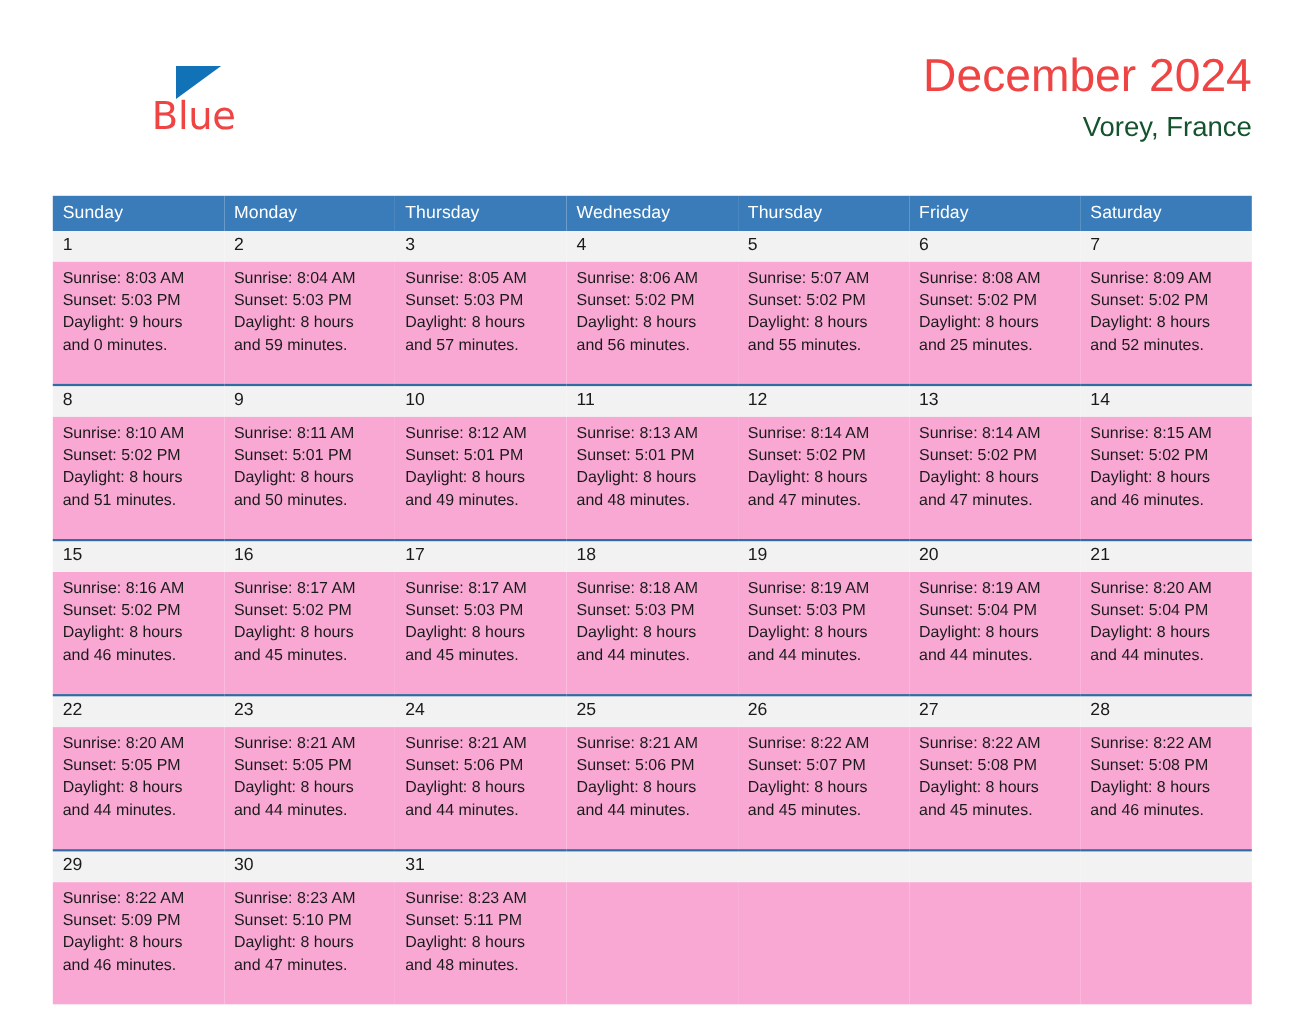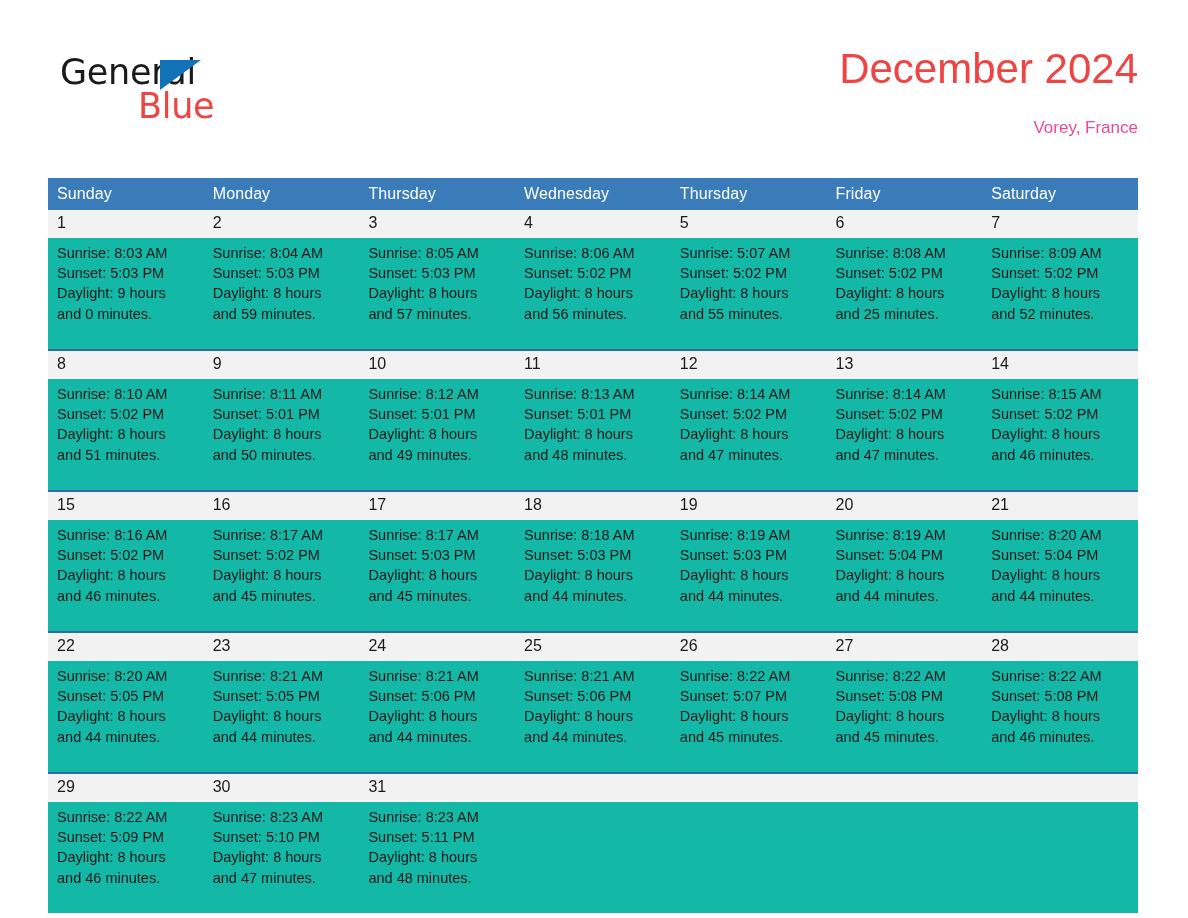--- a/index.html
+++ b/index.html
@@ -76,25 +76,25 @@
   }
   .month-title {
     font-size: 42px;
     font-weight: 400;
     color: #ef4444;
     line-height: 50px;
     letter-spacing: 0px;
     white-space: nowrap;
   }
   .location-title {
-    font-size: 17px;
+    font-size: 25px;
     font-weight: 400;
-    color: #ec4899;
+    color: #14532d;
     line-height: 32px;
-    margin-top: 18px;
+    margin-top: 6px;
     white-space: nowrap;
   }
 
   
   .calendar {
     position: absolute;
     left: 48px;
     top: 157px;
     width: 1090px;
   }
@@ -123,41 +123,40 @@
     border-top: 2px solid #2e6da4;
     padding: 4px 0 3px 9px;
     font-size: 16px;
     color: #1a1a1a;
     vertical-align: top;
     height: 21px;
   }
   tr.datesrow.first td { border-top: none; }
 
   tr.inforow td {
-    background: #14b8a6;
+    background: #f9a8d4;
     padding: 5px 0 16px 9px;
     vertical-align: top;
     font-size: 14.5px;
     line-height: 20.2px;
     color: #1a1a1a;
     height: 90px;
   }
   tr.inforow td .line { white-space: nowrap; }
   td.empty { background: #ffffff; }
   tr.datesrow td.empty { background: #f2f2f2; }
 </style>
 </head>
 <body>
 
 <div class="page">
 
   <div class="top">
 
     <div class="brand">
-      <div class="brand-general">General</div>
       <div class="brand-tri"></div>
       <div class="brand-blue">Blue</div>
     </div>
 
     <div class="titles">
       <div class="month-title">December 2024</div>
       <div class="location-title">Vorey, France</div>
     </div>
 
   </div>

